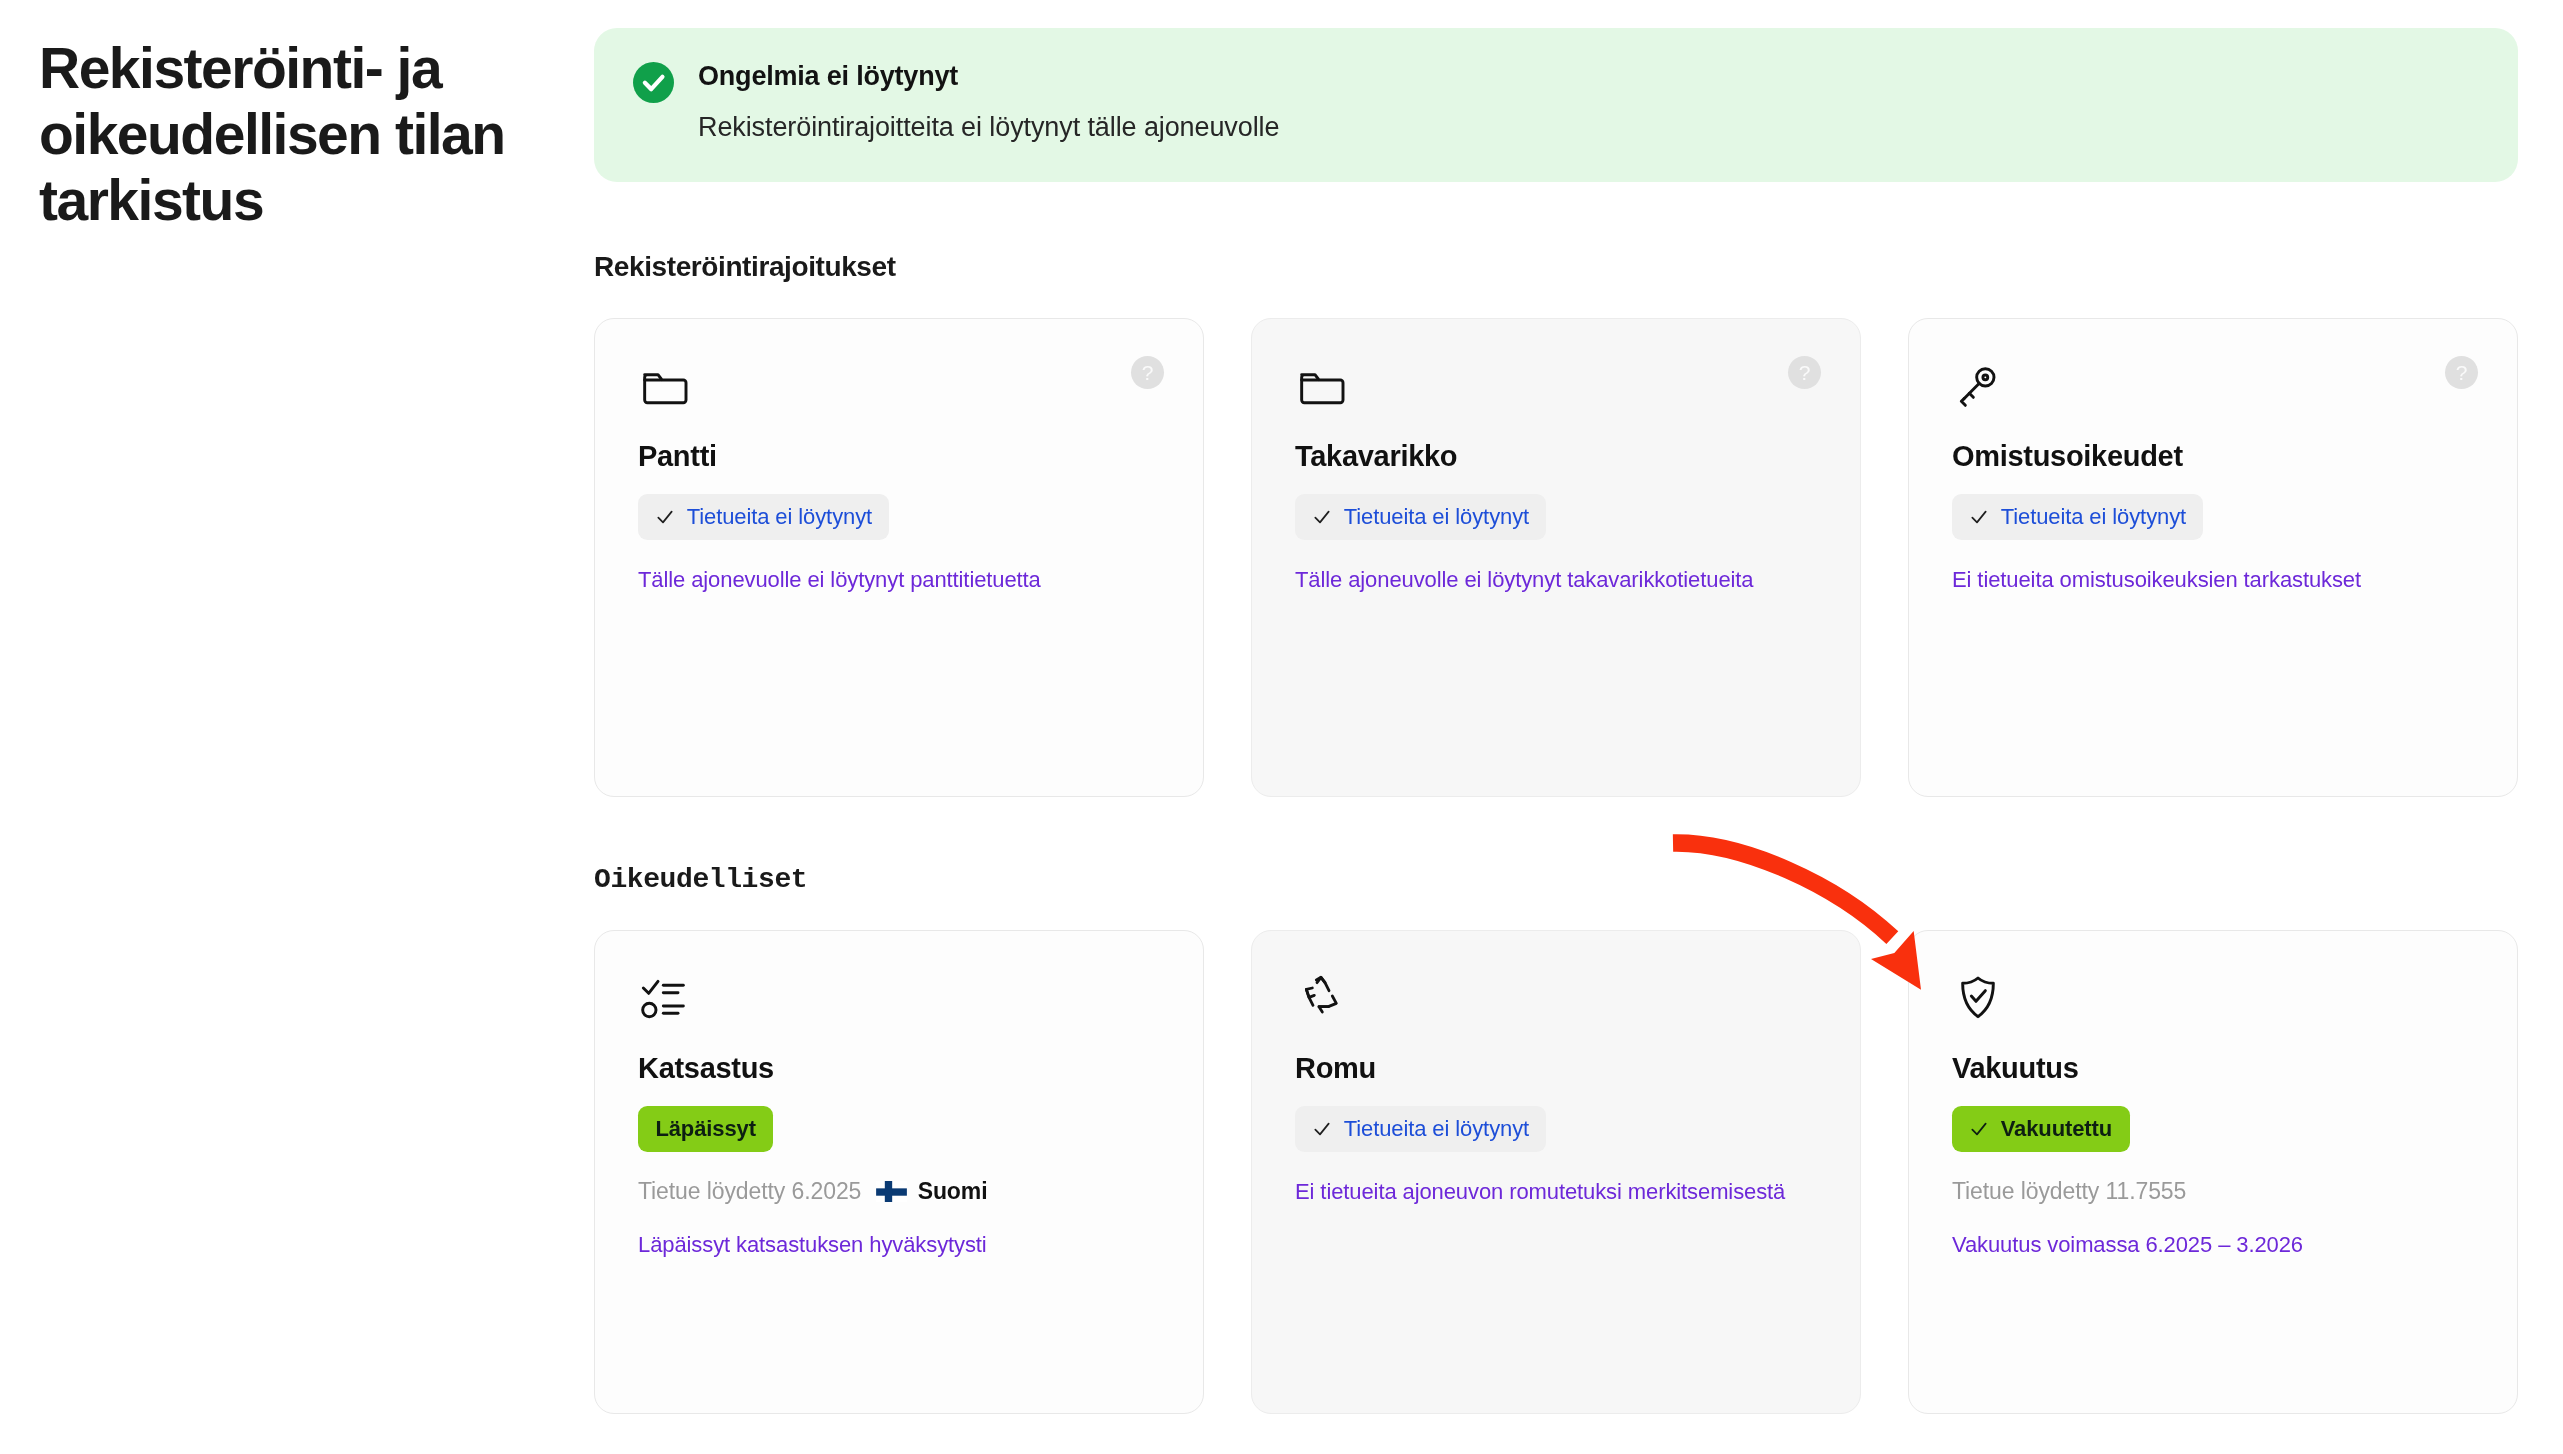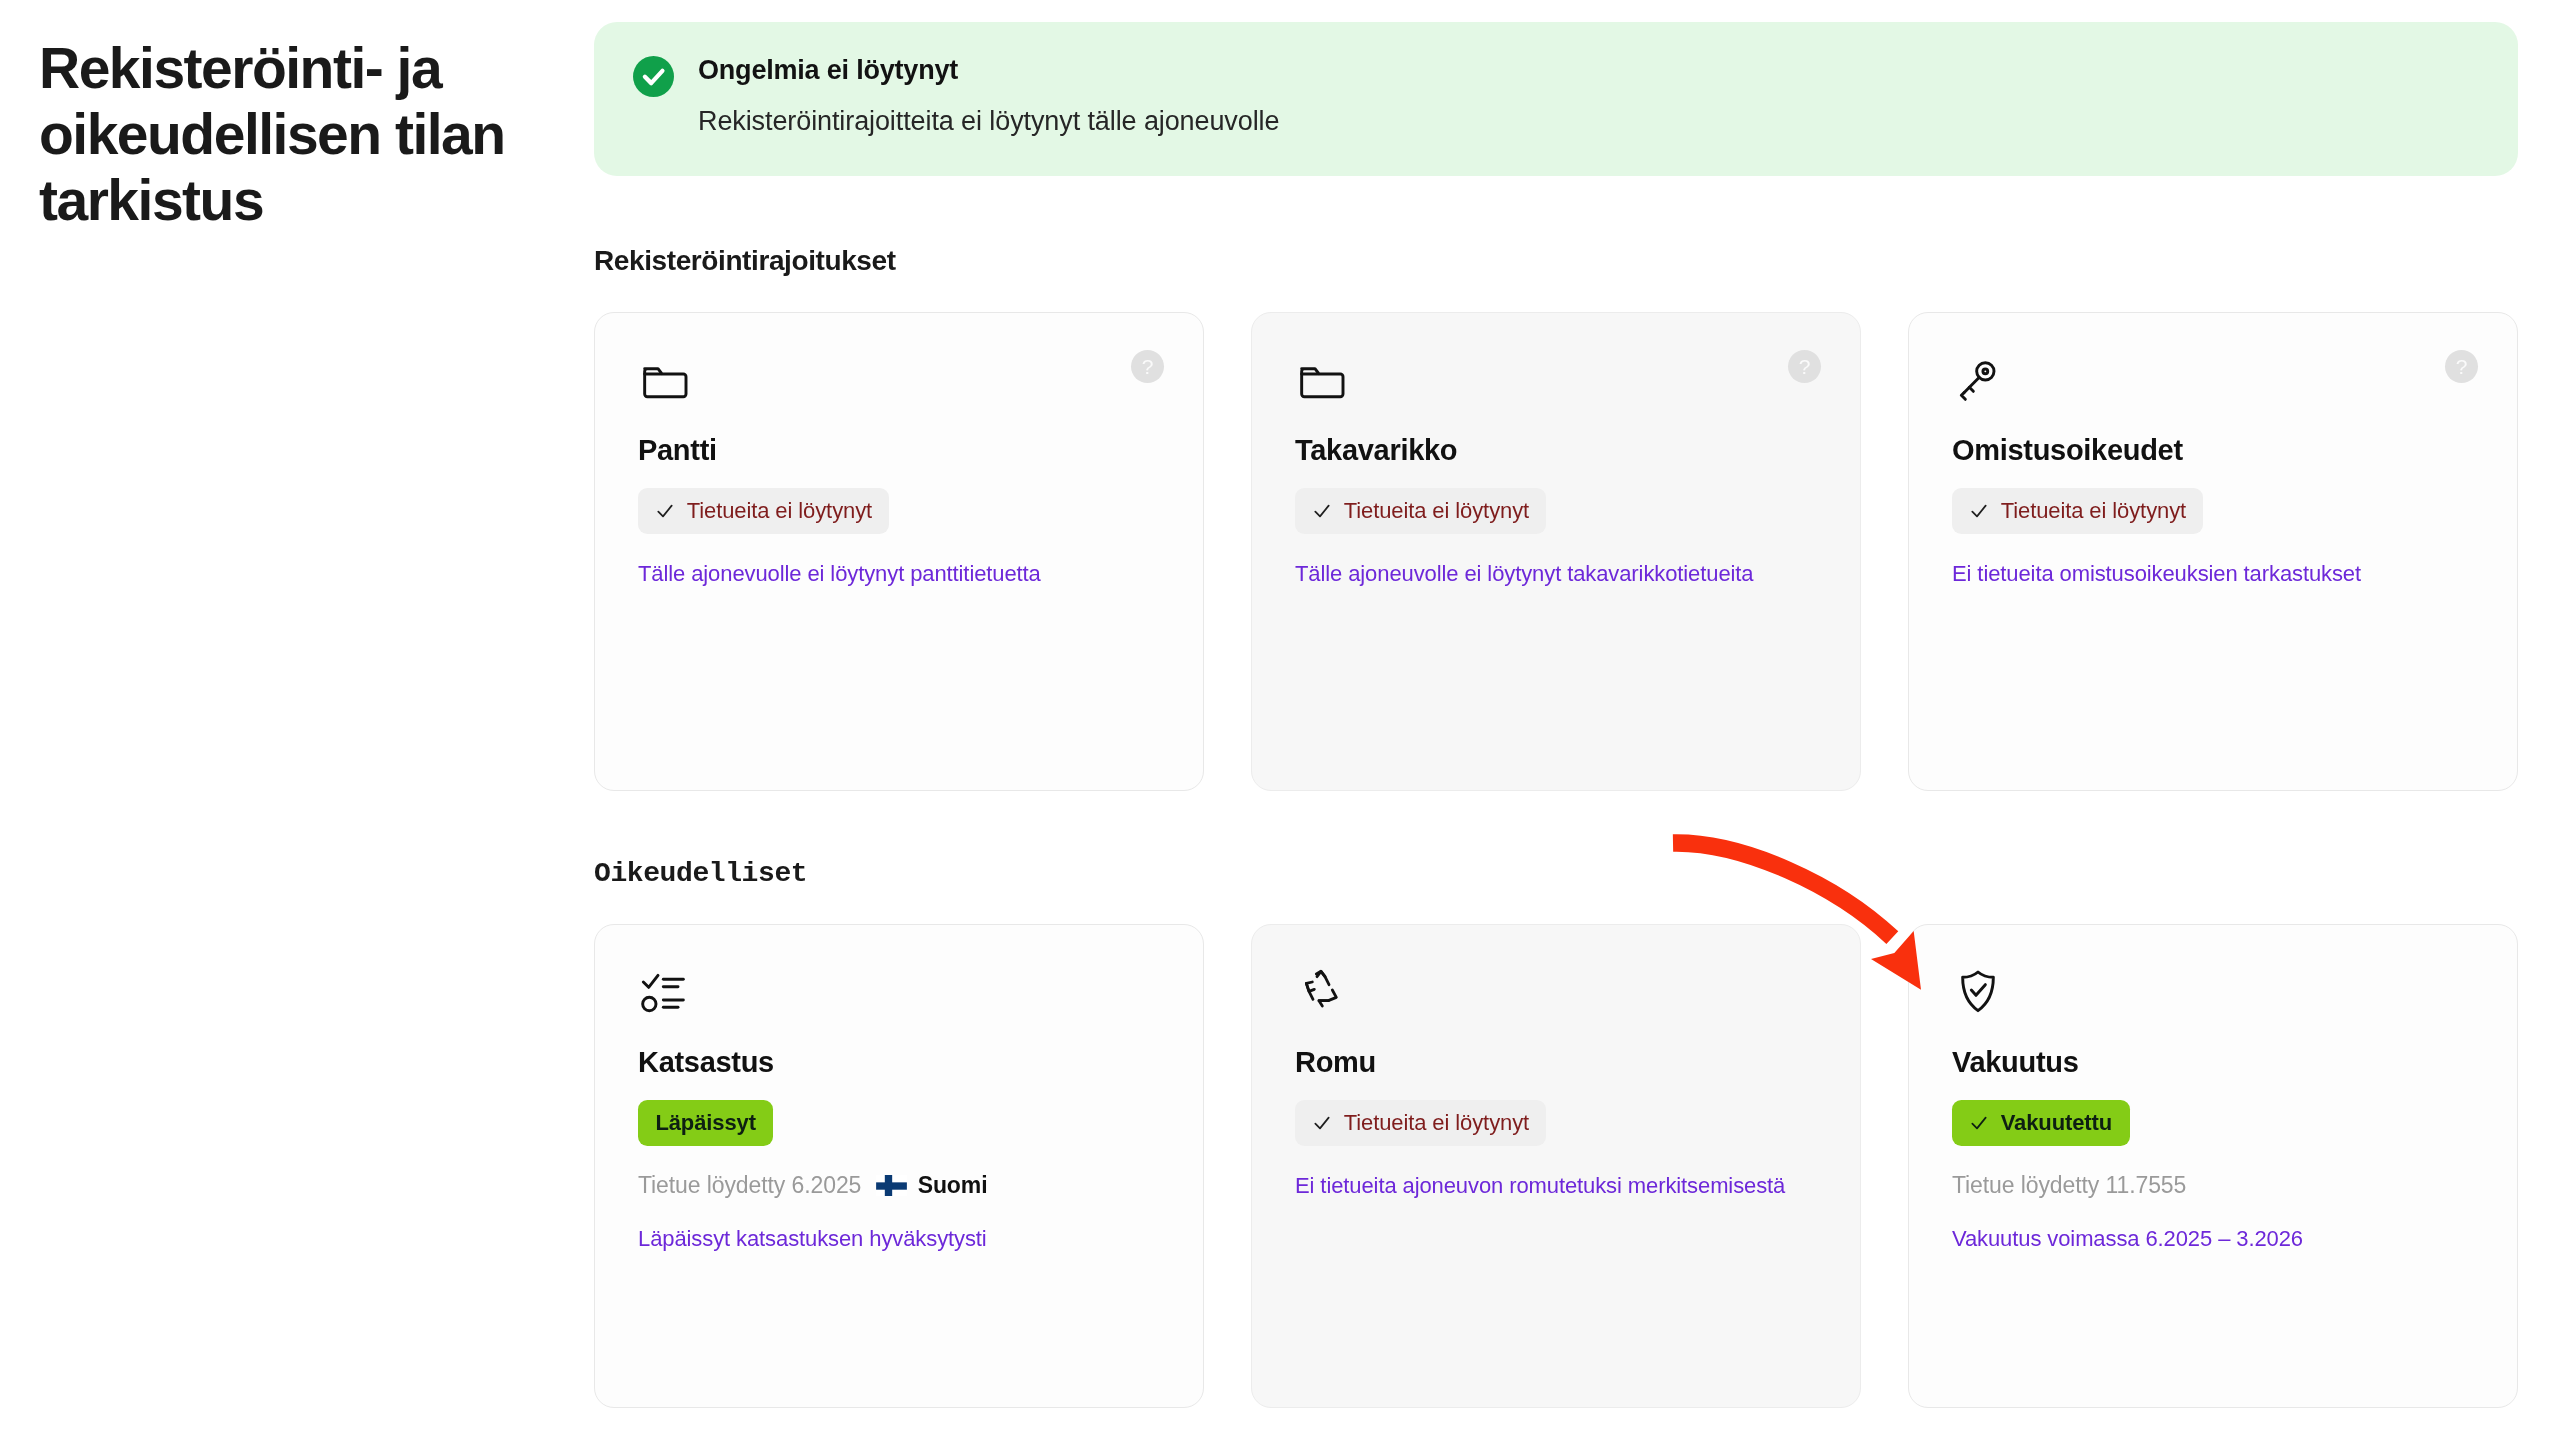--- a/index.html
+++ b/index.html
@@ -45,21 +45,21 @@
   
   .main-col {
     position: absolute;
     left: 594px;
     top: 0;
     width: 1924px;
   }
 
   
   .banner {
-    margin-top: 22px;
+    margin-top: 28px;
     width: 1924px;
     min-height: 154px;
     background: #e3f8e5;
     border-radius: 23px;
     display: flex;
     padding: 31px 36px 31px 39px;
   }
   .banner-icon {
     flex: 0 0 auto;
     width: 41px;
@@ -145,21 +145,21 @@
     display: inline-flex;
     align-items: center;
     gap: 11.3px;
     margin-top: 21.4px;
     padding: 9.3px 17.4px 10px 17.4px;
     border-radius: 9.3px;
     font-size: 22px;
     letter-spacing: -0.1px;
     white-space: nowrap;
   }
-  .badge.neutral { background: #efefef; color: #7f1d1d; font-weight: 400; }
+  .badge.neutral { background: #efefef; color: #1d4ed8; font-weight: 400; }
   .badge.success { background: #84cc16; color: #0d1f12; font-weight: 700; }
   .badge .tick { display: inline-block; width: 20px; height: 20px; }
   .badge .tick svg { display: block; width: 20px; height: 20px; }
 
   .meta-line {
     display: flex;
     align-items: center;
     gap: 14.7px;
     margin-top: 25px;
     font-size: 23px;

